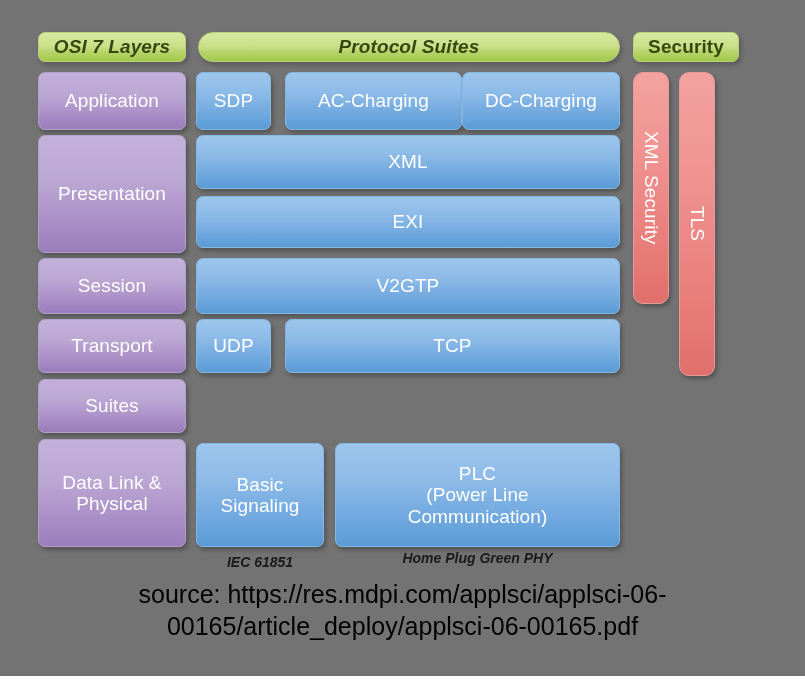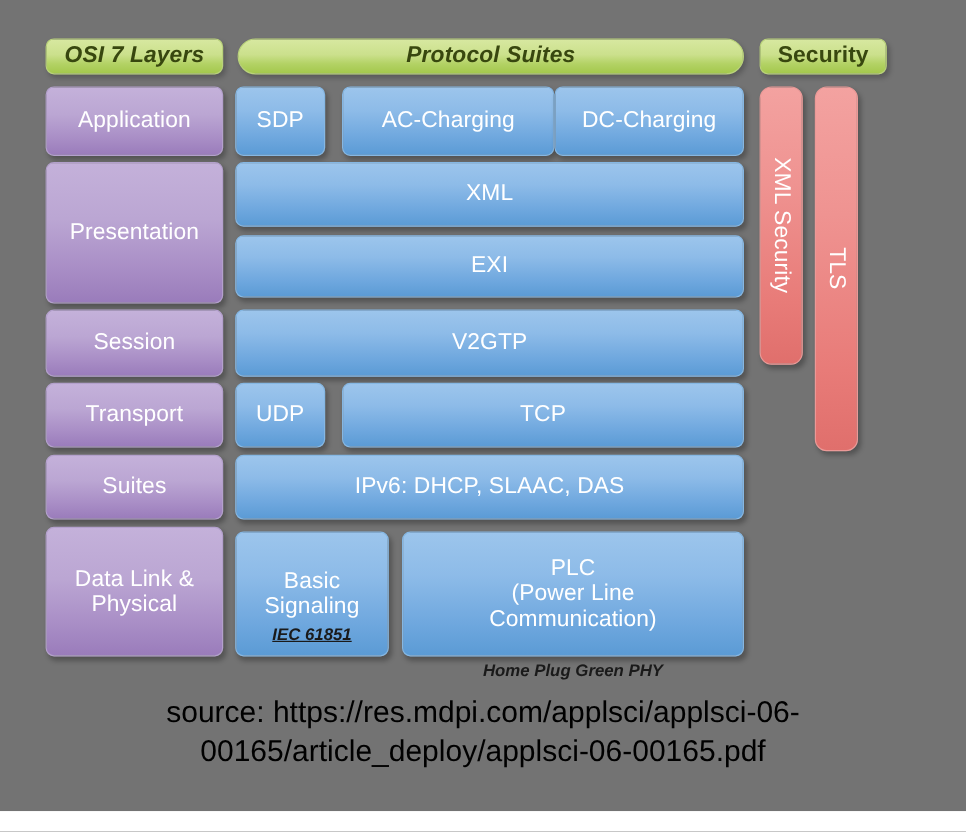--- a/index.html
+++ b/index.html
@@ -171,36 +171,33 @@
   </div>
 
   <div class="box blue" style="left:196px; top:319px; width:75px; height:54px;">
     <span>UDP</span>
   </div>
 
   <div class="box blue" style="left:285px; top:319px; width:335px; height:54px;">
     <span>TCP</span>
   </div>
 
-  <div class="box blue" style="left:196px; top:379px; width:424px; height:54px;">
-    <span>IPv6: DHCP, SLAAC, DAS</span>
-  </div>
 
   <div class="box blue" style="left:196px; top:443px; width:128px; height:104px; white-space:pre-line;">
     <span style="white-space:pre-line;">Basic
 Signaling</span>
   </div>
 
   <div class="box blue" style="left:335px; top:443px; width:285px; height:104px; white-space:pre-line;">
     <span style="white-space:pre-line;">PLC
 (Power Line
 Communication)</span>
   </div>
 
-  <div class="footnote" style="left:196px; top:520px; width:128px;text-decoration:underline;">
+  <div class="footnote" style="left:196px; top:554px; width:128px;">
     <span>IEC 61851</span>
   </div>
 
   <div class="footnote" style="left:335px; top:550px; width:285px;">
     <span>Home Plug Green PHY</span>
   </div>
 
   <div class="box red" style="left:633px; top:72px; width:36px; height:232px;">
     <span class="vert-label">XML Security</span>
   </div>

